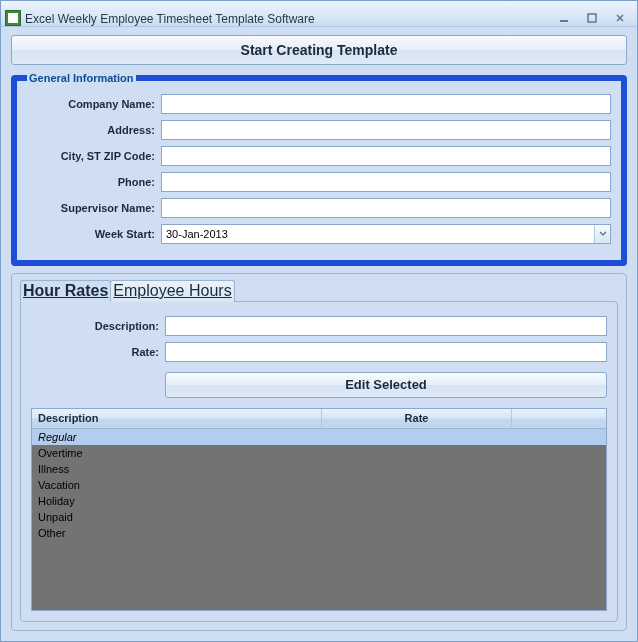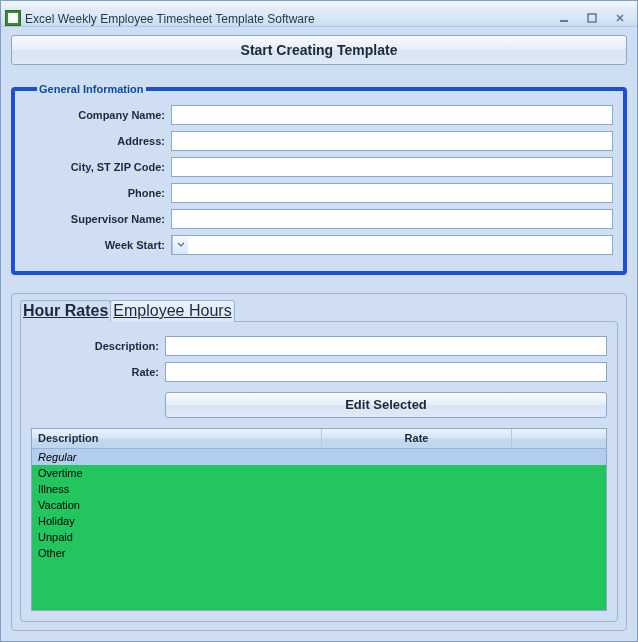--- a/index.html
+++ b/index.html
@@ -55,38 +55,38 @@
   justify-content: center;
   color: #5a7a9a;
   font-size: 11px;
   cursor: pointer;
 }
 .content {
   flex: 1;
   padding: 8px 10px 10px 10px;
   display: flex;
   flex-direction: column;
-  gap: 18px;
+  gap: 7px;
 }
 .big-btn {
   height: 30px;
   background: linear-gradient(to bottom, #f8fbfe 0%, #e6eef8 48%, #d6e4f4 52%, #dfeaf7 100%);
   border: 1px solid #8aa8c8;
   border-radius: 3px;
   font-weight: bold;
   font-size: 14px;
   color: #1a2a3a;
   text-align: center;
   line-height: 28px;
   cursor: pointer;
 }
 fieldset.group {
-  border: 4px solid #1d4ed8;
+  border: 6px solid #1d4ed8;
   border-radius: 4px;
-  padding: 10px 10px 10px 22px;
+  padding: 10px 10px 10px 10px;
   background: #cfdef2;
 }
 fieldset.group > legend {
   color: #0f4a9a;
   font-weight: bold;
   font-size: 11px;
   padding: 0 2px;
 }
 .form-row {
   display: flex;
@@ -190,21 +190,21 @@
   font-size: 13px;
   color: #1a2a3a;
   text-align: center;
   line-height: 24px;
   cursor: pointer;
   margin-top: 4px;
   margin-bottom: 10px;
 }
 .list {
   border: 1px solid #8aa8c8;
-  background: #22c55e;
+  background: #737373;
   flex: 1;
   display: flex;
   flex-direction: column;
   min-height: 160px;
 }
 .list-head {
   display: flex;
   height: 20px;
   background: linear-gradient(to bottom,#eaf2fb 0%,#d6e6f6 48%,#c3d9f0 52%,#bed6ee 100%);
   border-bottom: 1px solid #9ab4d2;
@@ -287,20 +287,21 @@
         <label>Phone:</label>
         <input class="txt" type="text" value="" style="">
       </div>
       <div class="form-row">
         <label>Supervisor Name:</label>
         <input class="txt" type="text" value="" style="">
       </div>
       <div class="form-row">
         <label>Week Start:</label>
         <div class="date-field">
+          <div class="dval">30-Jan-2013</div>
           <div class="dbtn">
             <svg width="8" height="6" viewBox="0 0 8 6">
                 <path d="M1 1 L4 4 L7 1" stroke="#4a6a8a" fill="none" stroke-width="1.2"></path>
               </svg>
           </div>
         </div>
       </div>
     </fieldset>
 
     <div class="tabframe">

